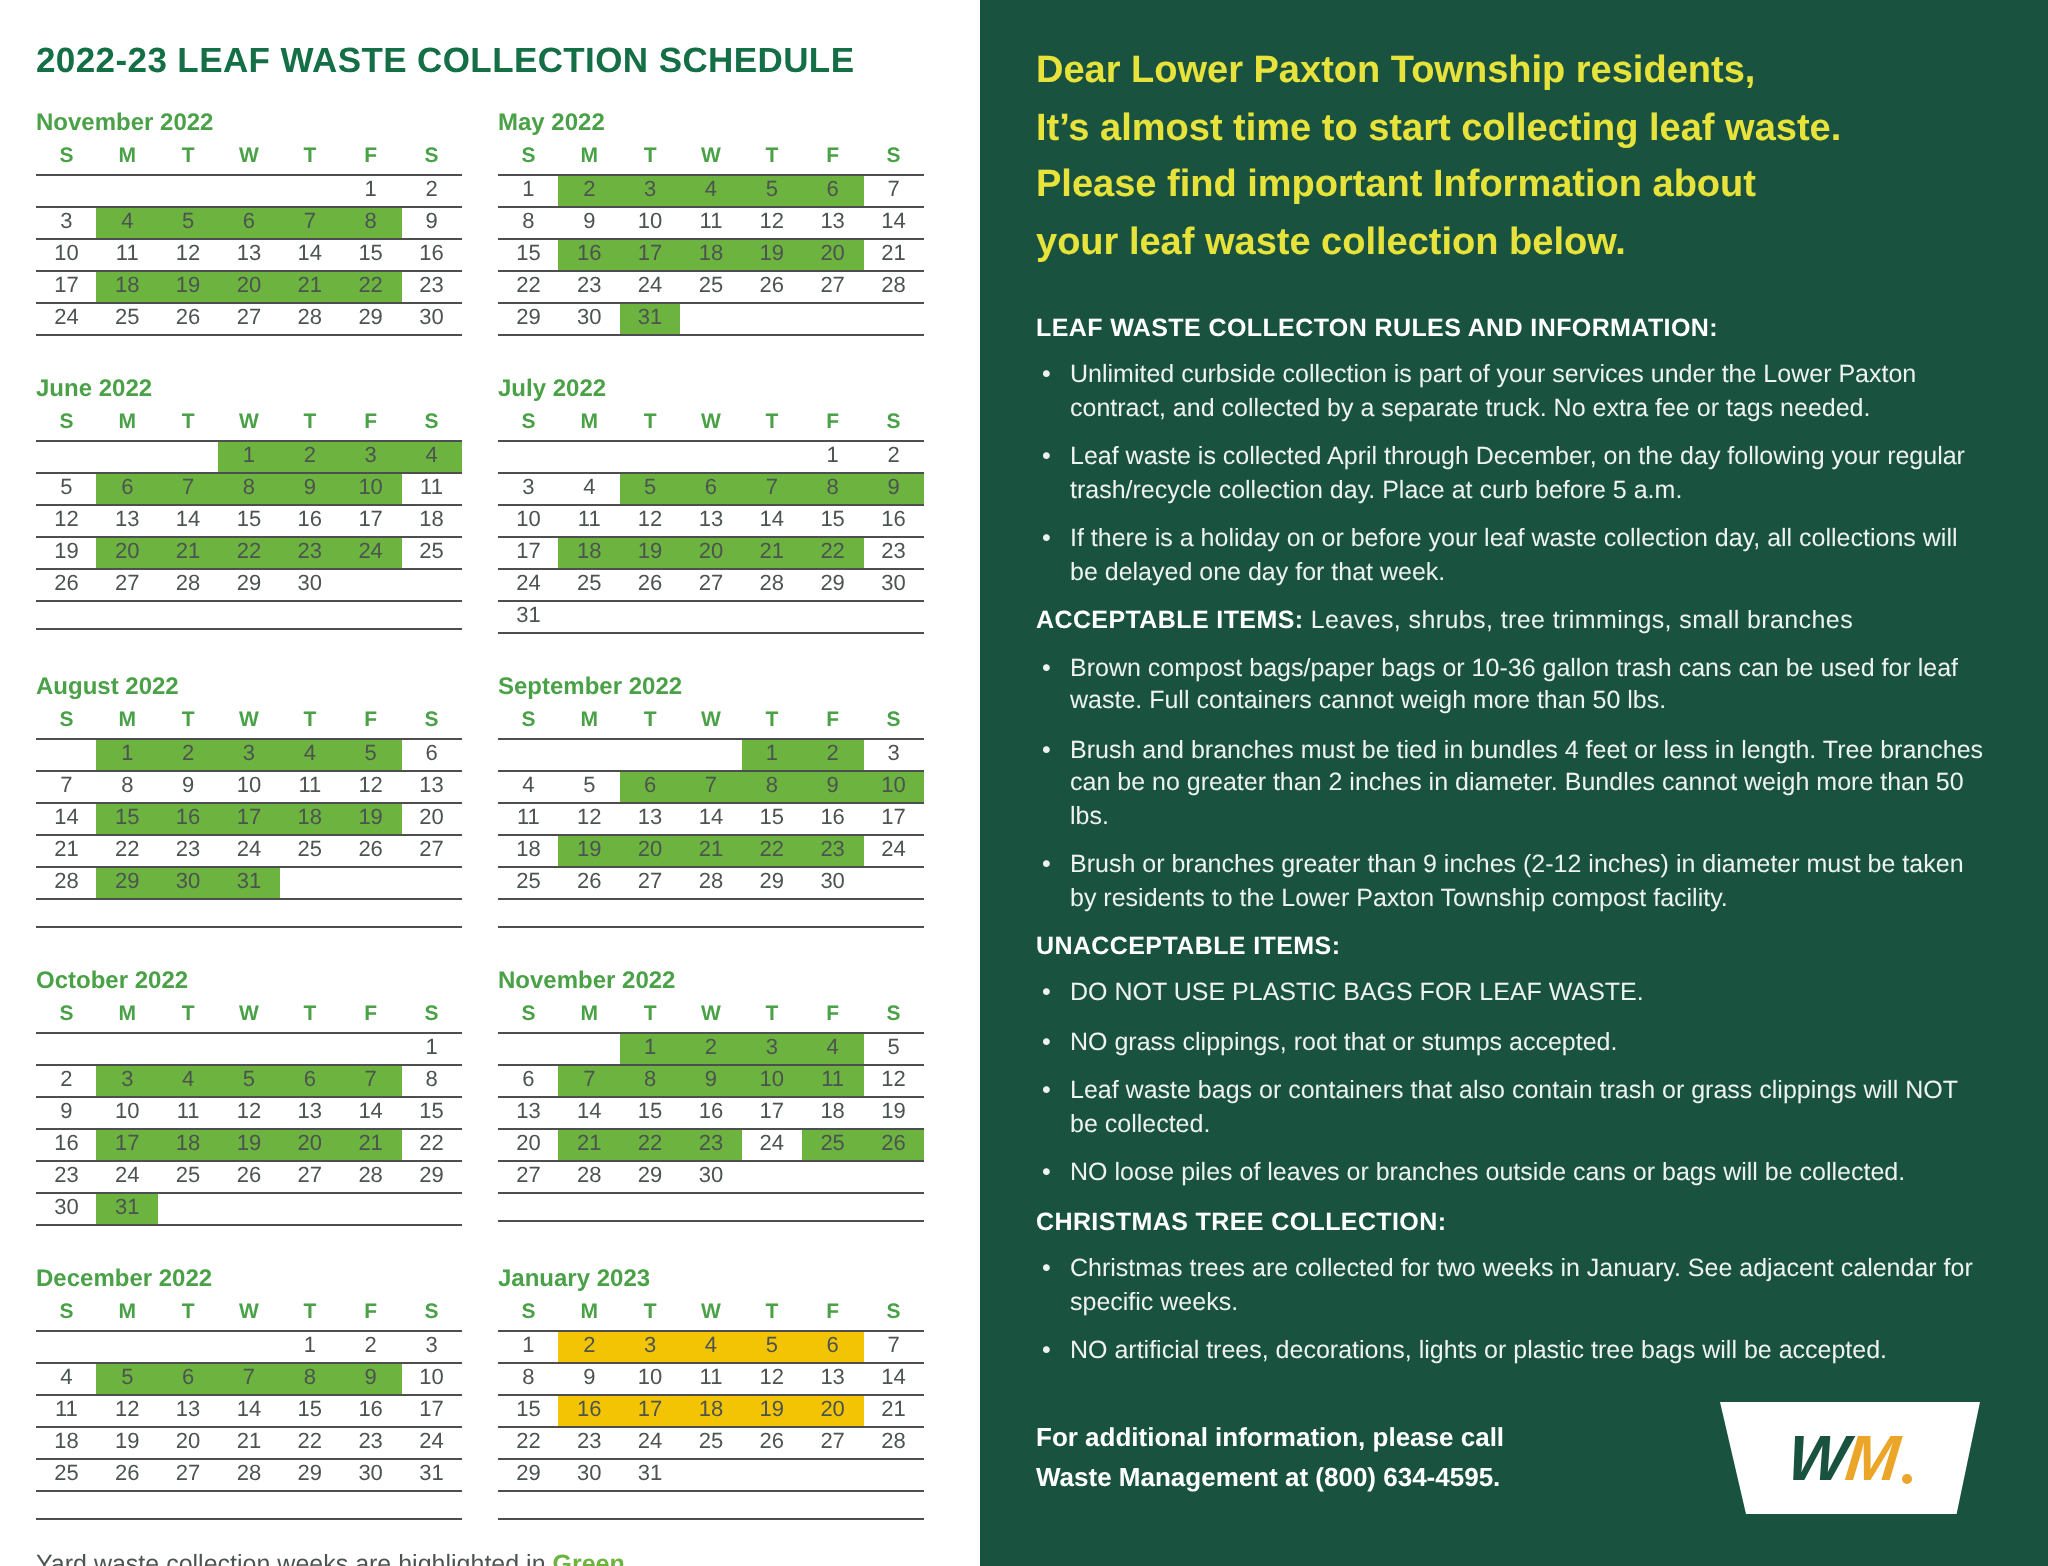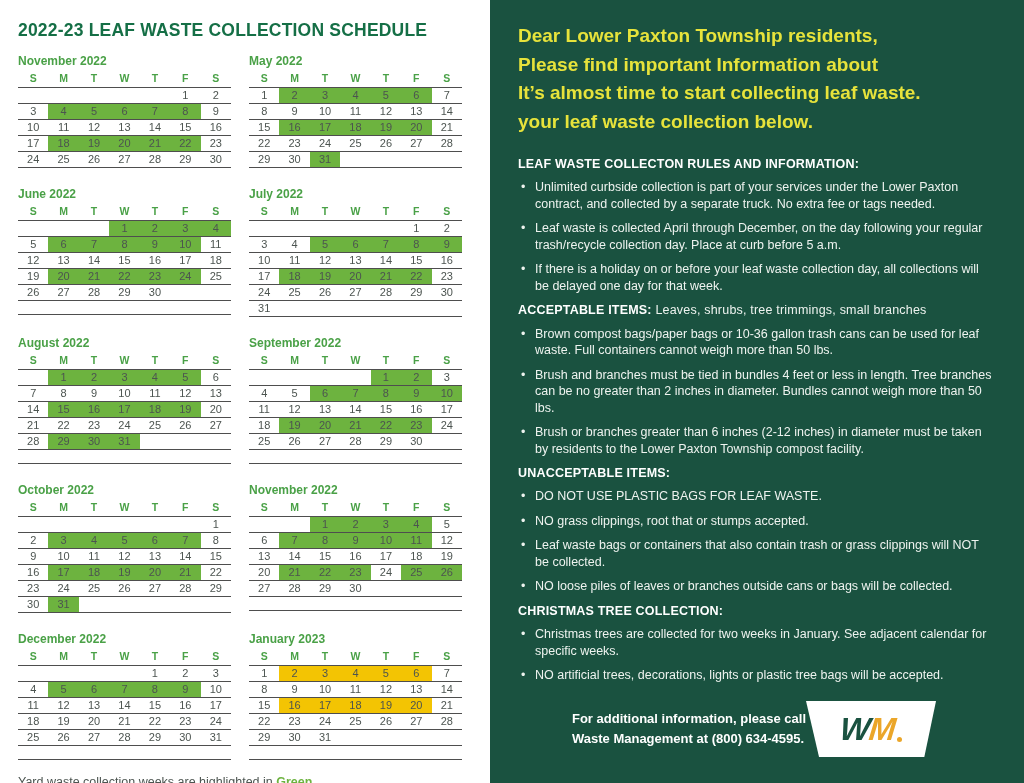--- a/index.html
+++ b/index.html
@@ -20,21 +20,21 @@
   td.hl-g{background:var(--c-hl-green);}
   td.hl-y{background:var(--c-hl-yellow);}
   .legend{margin-top:13px; font-size:12.5px; color:var(--c-day); line-height:1.55;}
   .legend .w-green{color:var(--c-hl-green); font-weight:700;}
   .right{width:534px; background:var(--c-panel); padding:22px 30px 22px 28px; display:flex; flex-direction:column;}
   .greeting{color:var(--c-headline); font-weight:800; font-size:19px; line-height:1.5; margin-bottom:12px;}
   .sec-h{color:#ffffff; font-weight:800; font-size:12.5px; letter-spacing:.2px; margin:8px 0 7px; line-height:1.3;}
   .sec-h .inline{font-weight:400; color:var(--c-body);}
   .bullet{display:flex; color:var(--c-body); font-size:12.5px; line-height:16.5px; margin-bottom:8px;}
   .bullet .dot{flex:0 0 17px; padding-left:3px;}
-  .footer{margin-top:auto; display:flex; align-items:center; justify-content:center; padding-bottom:4px;}
+  .footer{margin-top:auto; display:flex; align-items:center; justify-content:space-between; padding-bottom:4px;}
   .footer-text{color:#ffffff; font-weight:700; font-size:13px; line-height:1.55;}
   .wm-logo{width:130px; height:56px; background:#ffffff; clip-path:polygon(0 0,100% 0,91% 100%,10% 100%);
     display:flex; align-items:center; justify-content:center; margin-right:4px;}
   .wm-w,.wm-m{font-size:32px; font-weight:800; font-style:italic; letter-spacing:-1.5px; transform:skewX(-6deg); display:inline-block;}
   .wm-w{color:var(--c-panel);}
   .wm-m{color:var(--c-gold);}
   .wm-dot{width:5px; height:5px; border-radius:50%; background:var(--c-gold); align-self:flex-end; margin:0 0 15px 3px;}
 </style>
 </head>
 <body>
@@ -746,22 +746,22 @@
       </div>
     </div>
   <div class="legend" id="legend">
       <div class="legend-line">Yard waste collection weeks are highlighted in <b class="w-green">Green</b>.</div>
     </div>
 </div>
 
 <div class="right">
   <div class="greeting" id="greeting">
       <div>Dear Lower Paxton Township residents,</div>
+      <div>It’s almost time to start collecting leaf waste.</div>
       <div>Please find important Information about</div>
-      <div>It’s almost time to start collecting leaf waste.</div>
       <div>your leaf waste collection below.</div>
     </div>
   <div id="sections">
       <div class="sec-h"><span>LEAF WASTE COLLECTON RULES AND INFORMATION:</span></div>
       <div class="bullet">
         <span class="dot">•</span>
         <span>Unlimited curbside collection is part of your services under the Lower Paxton contract, and collected by a separate truck. No extra fee or tags needed.</span>
       </div>
       <div class="bullet">
         <span class="dot">•</span>
@@ -775,21 +775,21 @@
       <div class="bullet">
         <span class="dot">•</span>
         <span>Brown compost bags/paper bags or 10-36 gallon trash cans can be used for leaf waste. Full containers cannot weigh more than 50 lbs.</span>
       </div>
       <div class="bullet">
         <span class="dot">•</span>
         <span>Brush and branches must be tied in bundles 4 feet or less in length. Tree branches can be no greater than 2 inches in diameter. Bundles cannot weigh more than 50 lbs.</span>
       </div>
       <div class="bullet">
         <span class="dot">•</span>
-        <span>Brush or branches greater than 6 inches (2-12 inches) in diameter must be taken by residents to the Lower Paxton Township compost facility.</span>
+        <span>Brush or branches greater than 9 inches (2-12 inches) in diameter must be taken by residents to the Lower Paxton Township compost facility.</span>
       </div>
       <div class="sec-h"><span>UNACCEPTABLE ITEMS:</span></div>
       <div class="bullet">
         <span class="dot">•</span>
         <span>DO NOT USE PLASTIC BAGS FOR LEAF WASTE.</span>
       </div>
       <div class="bullet">
         <span class="dot">•</span>
         <span>NO grass clippings, root that or stumps accepted.</span>
       </div>

